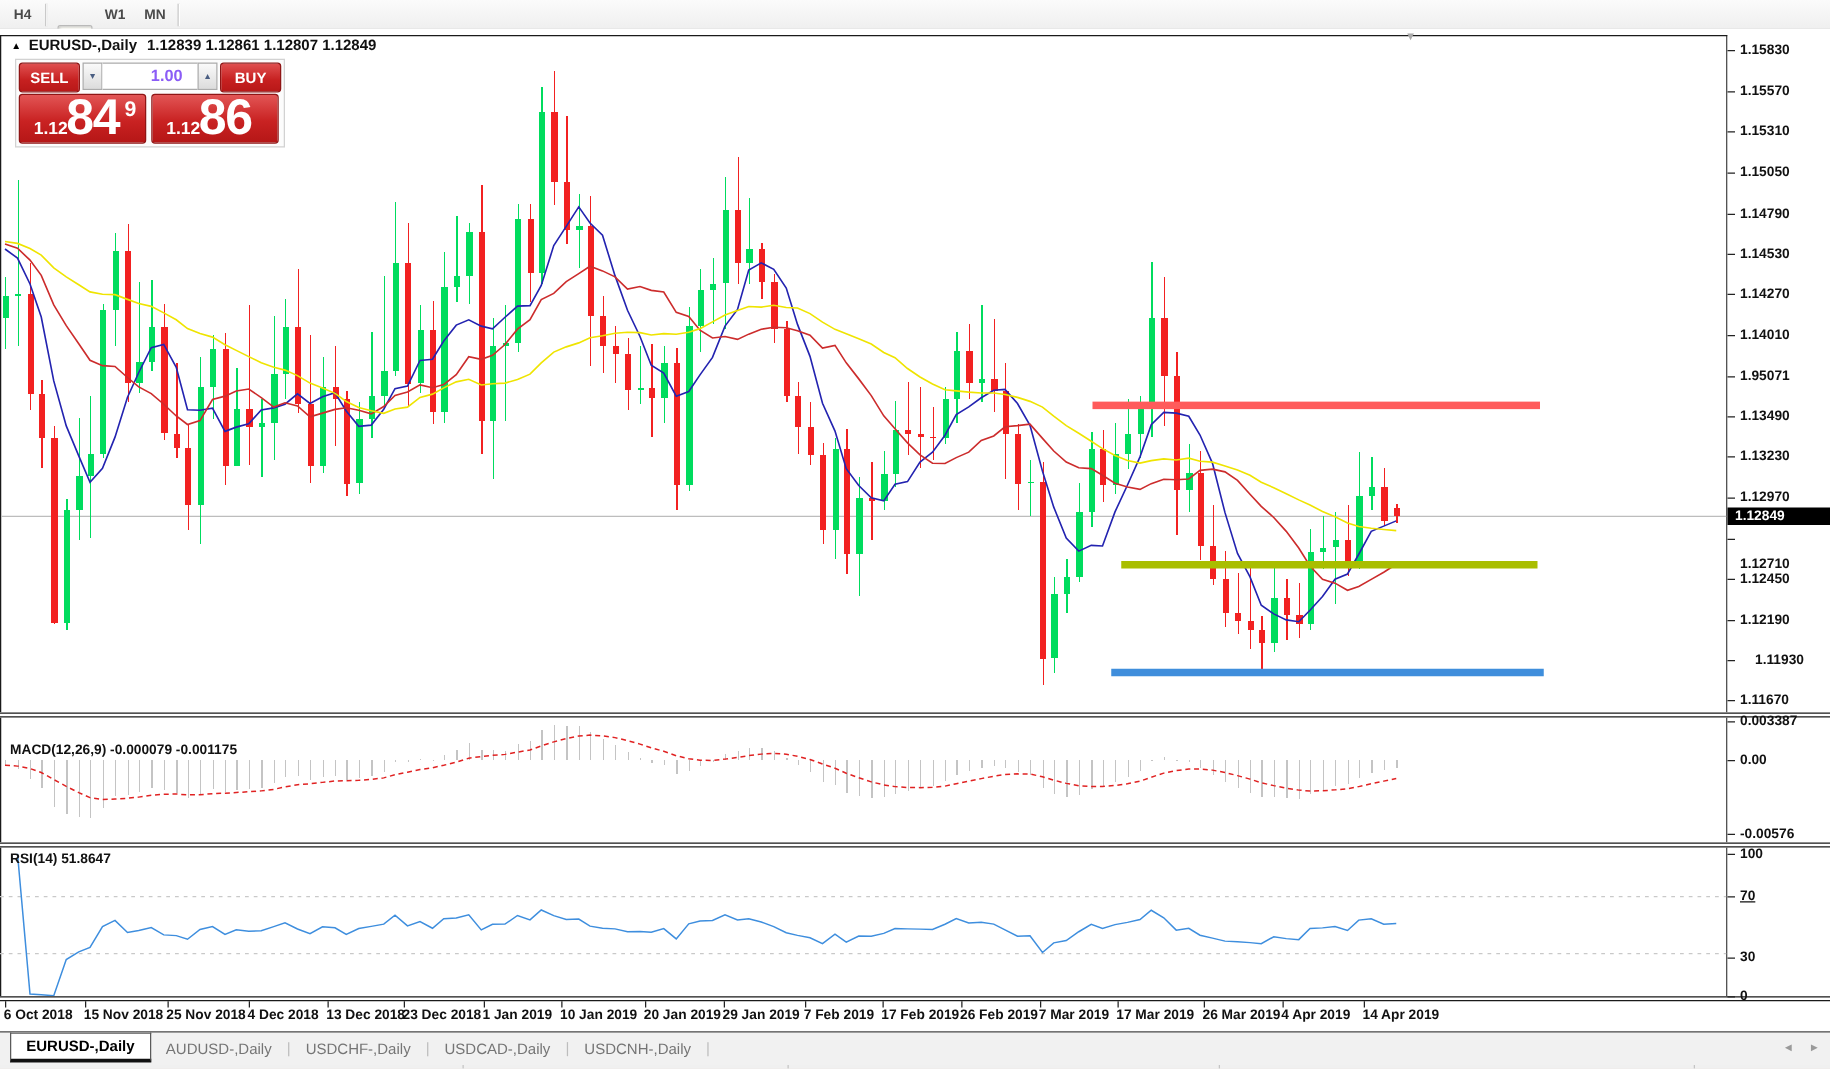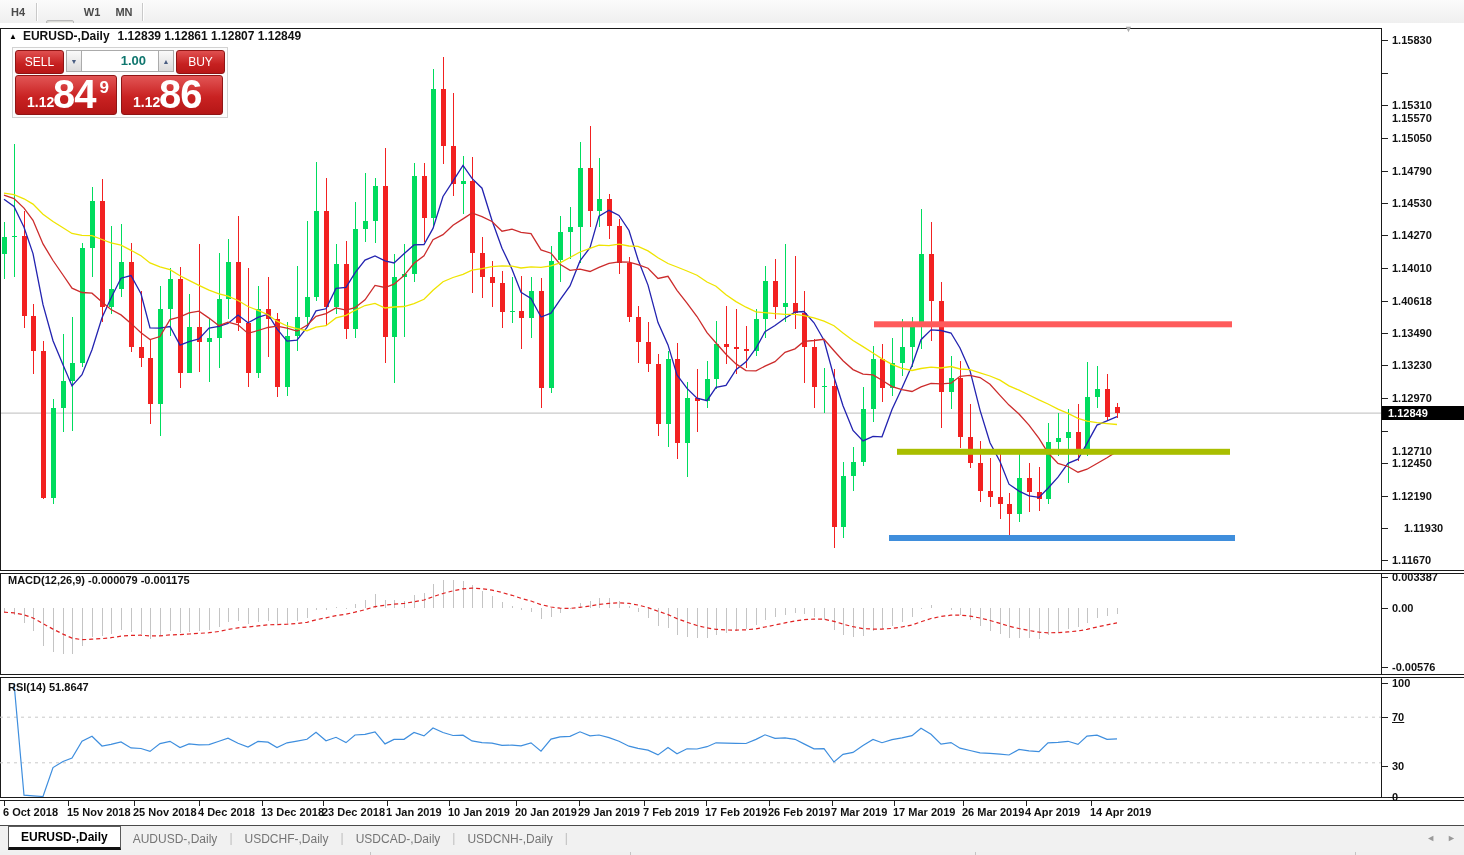--- a/index.html
+++ b/index.html
@@ -29,27 +29,27 @@
   .title-row .tri{font-size:8px;margin-right:6px;color:#000;}
   .title-row .ohlc{margin-left:8px;}
   .ind-label{position:absolute;left:8px;font-size:11px;font-weight:700;color:#111;white-space:nowrap;}
   .shift-marker{position:absolute;left:1124px;top:1px;font-size:9px;color:#ABABAB;}
   
   .trade-panel{position:absolute;left:12px;top:24px;width:210px;padding:2px;
                background:rgba(252,252,252,.92);border:1px solid #D2D2D2;box-sizing:content-box;}
   .tp-row1{display:flex;height:22px;}
   .sell-btn,.buy-btn{width:47px;height:22px;border:1px solid #8F1515;border-radius:3px;
        background:linear-gradient(#E05050 0%,#C62020 60%,#B81818 100%);
-       color:#FFF;font-size:12px;font-weight:400;display:flex;align-items:center;justify-content:center;cursor:default;}
+       color:#FFF;font-size:12px;font-weight:700;display:flex;align-items:center;justify-content:center;cursor:default;}
   .spinner{display:flex;height:22px;margin:0 2px;flex:1;}
   .spin-btn{width:16px;height:22px;background:linear-gradient(#FAFAFA,#DCDCDC);border:1px solid #ABABAB;
             box-sizing:border-box;display:flex;align-items:center;justify-content:center;
             font-size:7px;color:#4A5E82;}
   .vol-field{flex:1;height:22px;background:#FFF;border-top:1px solid #ABABAB;border-bottom:1px solid #ABABAB;
-             box-sizing:border-box;font-size:13px;font-weight:700;color:#0f766e;text-align:right;
+             box-sizing:border-box;font-size:13px;font-weight:700;color:#8b5cf6;text-align:right;
              padding-right:12px;line-height:20px;}
   .tp-row2{display:flex;margin-top:3px;}
   .price-box{position:relative;width:100px;height:38px;border:1px solid #8F1515;border-radius:3px;
              background:linear-gradient(#E25555 0%,#C92222 55%,#B51616 100%);color:#FFF;}
   .price-box .pfx{position:absolute;left:11px;bottom:4px;font-size:14px;font-weight:700;}
   .price-box .big{position:absolute;left:37px;top:-3px;font-size:40px;font-weight:700;line-height:42px;letter-spacing:-1px;}
   .price-box .sup{position:absolute;right:7px;top:2px;font-size:17px;font-weight:700;}
   .price-box.right{margin-left:4px;}
   
   .tabbar{position:absolute;left:0;top:825px;width:1464px;height:27px;background:#F1F1F1;
@@ -482,45 +482,45 @@
           <span class="sup">9</span>
         </div>
         <div class="price-box right">
           <span class="pfx">1.12</span>
           <span class="big">86</span>
           <span class="sup"></span>
         </div>
       </div>
     </div>
 
-    <div class="ind-label" style="top:551px">
+    <div class="ind-label" style="top:571px">
       <span>MACD(12,26,9)</span> <span>-0.000079 -0.001175</span>
     </div>
     <div class="ind-label" style="top:658px">
       <span>RSI(14)</span> <span>51.8647</span>
     </div>
 
     <div class="price-tag" id="pricetag" style="top: 383px;">1.12849</div>
   <div class="axis-label" style="top: 11px;">1.15830</div>
       <div class="tick" style="top: 17px;"></div>
-      <div class="axis-label" style="top: 44px; margin-top: 45px;">1.15570</div>
+      <div class="axis-label" style="top: 44px;">1.15570</div>
       <div class="tick" style="top: 50px;"></div>
       <div class="axis-label" style="top: 76px;">1.15310</div>
       <div class="tick" style="top: 82px;"></div>
       <div class="axis-label" style="top: 109px;">1.15050</div>
       <div class="tick" style="top: 115px;"></div>
       <div class="axis-label" style="top: 142px;">1.14790</div>
       <div class="tick" style="top: 148px;"></div>
       <div class="axis-label" style="top: 174px;">1.14530</div>
       <div class="tick" style="top: 180px;"></div>
       <div class="axis-label" style="top: 206px;">1.14270</div>
       <div class="tick" style="top: 212px;"></div>
       <div class="axis-label" style="top: 239px;">1.14010</div>
       <div class="tick" style="top: 245px;"></div>
-      <div class="axis-label" style="top: 272px;">1.40618</div>
+      <div class="axis-label" style="top: 272px;">1.95071</div>
       <div class="tick" style="top: 278px;"></div>
       <div class="axis-label" style="top: 304px;">1.13490</div>
       <div class="tick" style="top: 310px;"></div>
       <div class="axis-label" style="top: 336px;">1.13230</div>
       <div class="tick" style="top: 342px;"></div>
       <div class="axis-label" style="top: 369px; text-align: right;">1.12970</div>
       <div class="tick" style="top: 375px;"></div>
       <div class="axis-label" style="top: 422px;">1.12710</div>
       <div class="tick" style="top: 408px;"></div>
       <div class="axis-label" style="top: 434px;">1.12450</div>

